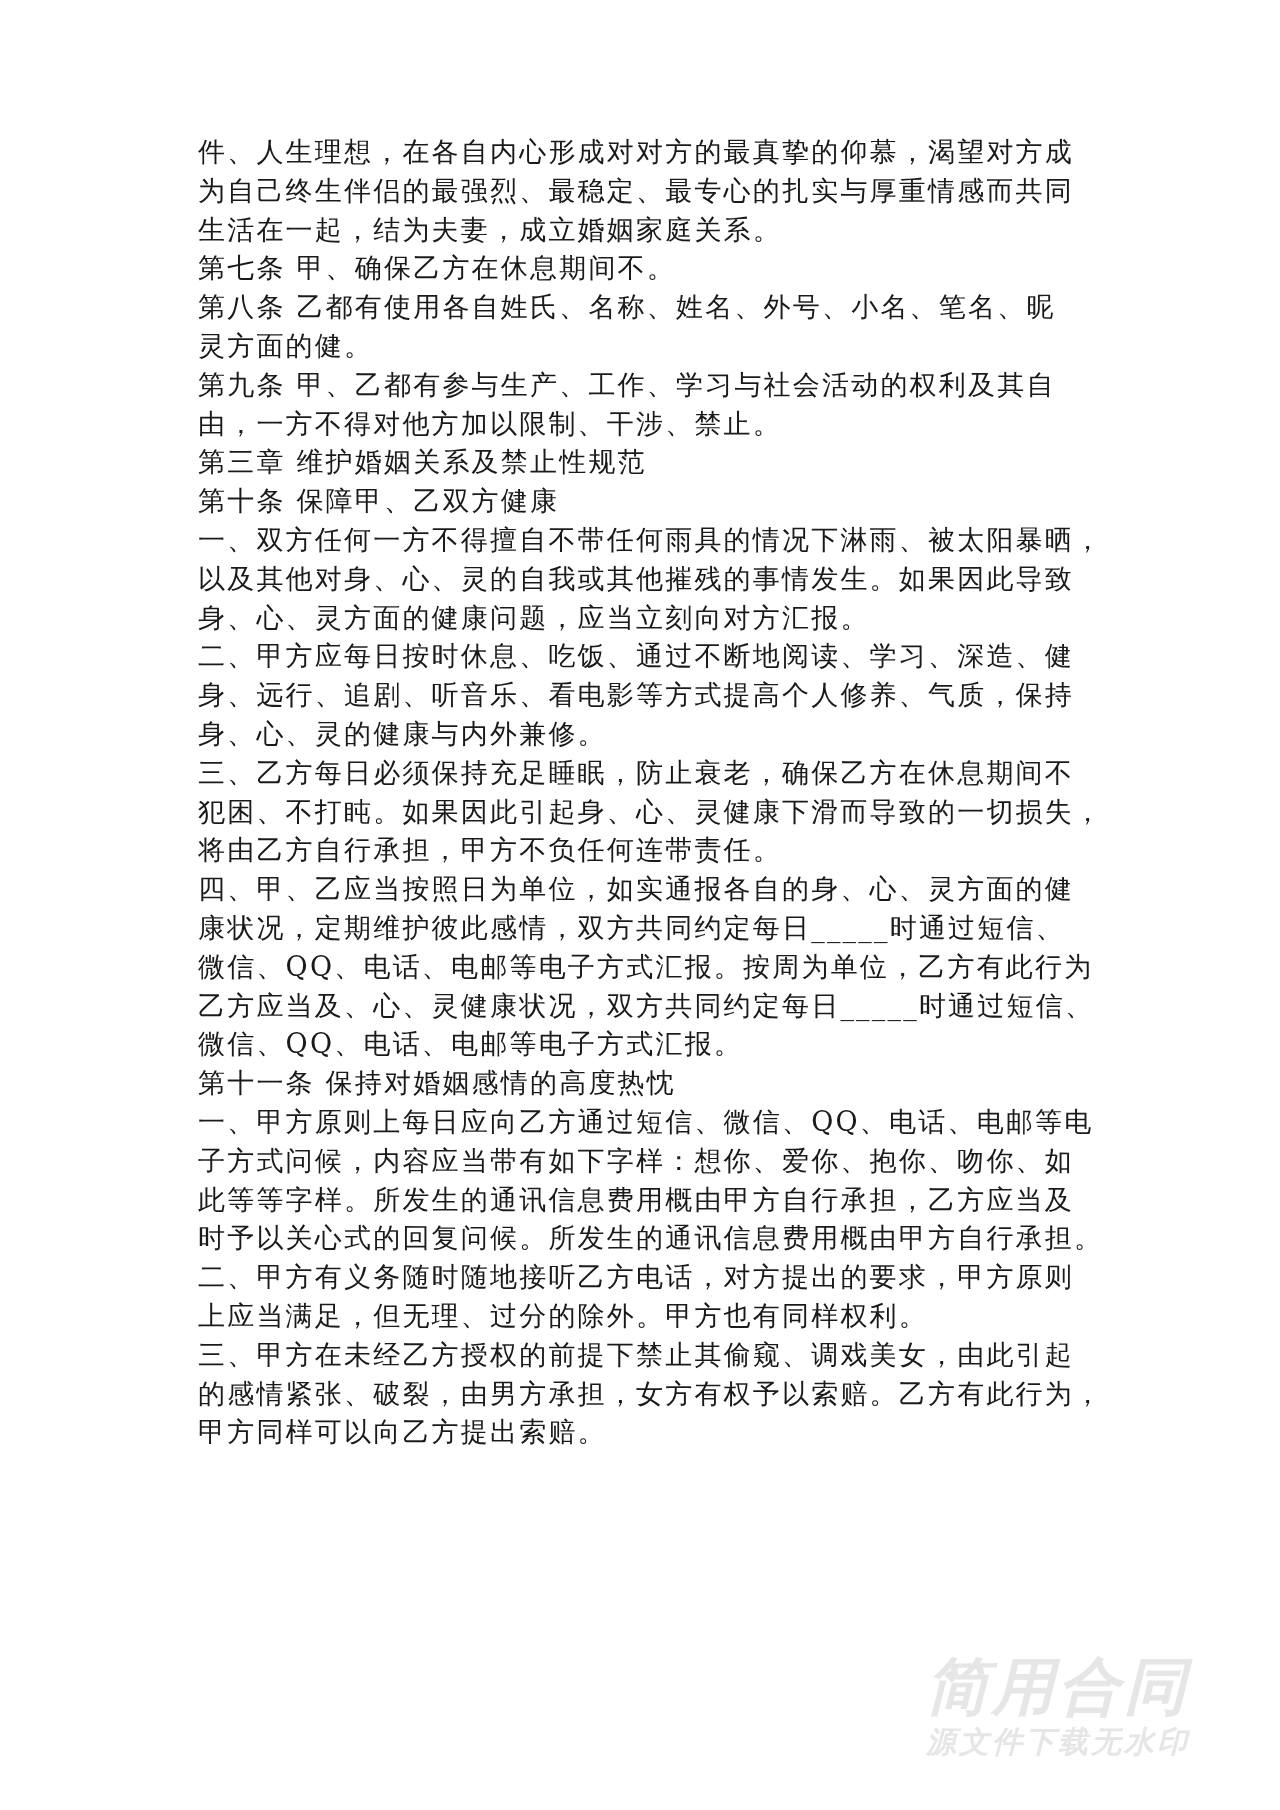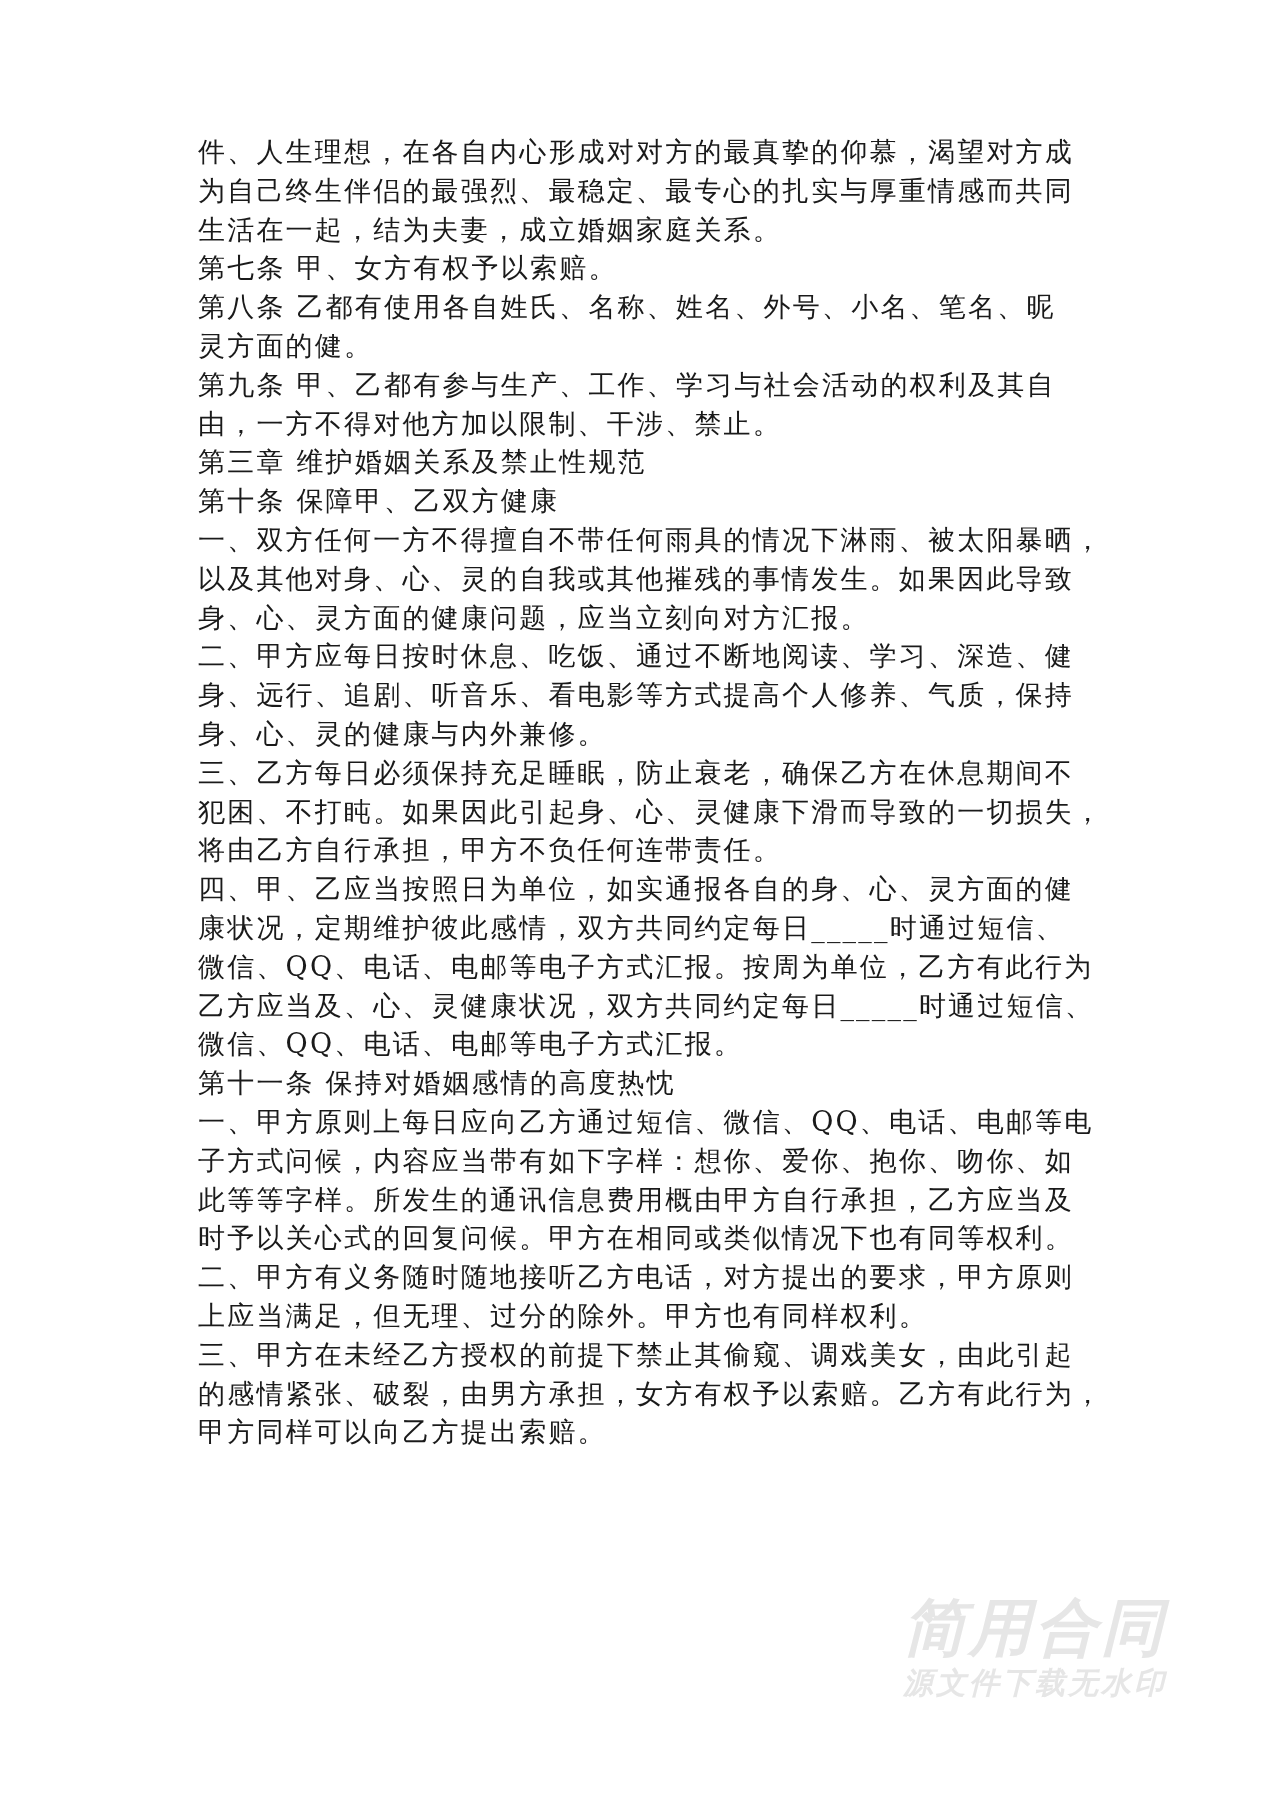--- a/index.html
+++ b/index.html
@@ -33,23 +33,23 @@
       letter-spacing: 2.2px;
     }
     .line {
       display: block;
       white-space: nowrap;
       height: 38.8px;
     }
     .watermark {
       position: absolute;
       left: 880px;
-      top: 1593px;
+      top: 1652px;
       width: 310px;
-      text-align: center;
+      text-align: right;
       color: #e6e6e6;
       font-family: Liberation Serif, serif;
       font-style: italic;
       user-select: none;
     }
     .wm-title {
       display: block;
       font-size: 62px;
       font-weight: bold;
       letter-spacing: 4px;
@@ -64,21 +64,21 @@
     }
   </style>
 </head>
 <body>
 
 <div class="page">
   <div class="content">
     <span class="line">件、人生理想，在各自内心形成对对方的最真挚的仰慕，渴望对方成</span>
     <span class="line">为自己终生伴侣的最强烈、最稳定、最专心的扎实与厚重情感而共同</span>
     <span class="line">生活在一起，结为夫妻，成立婚姻家庭关系。</span>
-    <span class="line">第七条 甲、女方有权予以索赔。</span>
+    <span class="line">第七条 甲、确保乙方在休息期间不。</span>
     <span class="line">第八条 乙都有使用各自姓氏、名称、姓名、外号、小名、笔名、昵</span>
     <span class="line">灵方面的健。</span>
     <span class="line">第九条 甲、乙都有参与生产、工作、学习与社会活动的权利及其自</span>
     <span class="line">由，一方不得对他方加以限制、干涉、禁止。</span>
     <span class="line">第三章 维护婚姻关系及禁止性规范</span>
     <span class="line">第十条 保障甲、乙双方健康</span>
     <span class="line">一、双方任何一方不得擅自不带任何雨具的情况下淋雨、被太阳暴晒，</span>
     <span class="line">以及其他对身、心、灵的自我或其他摧残的事情发生。如果因此导致</span>
     <span class="line">身、心、灵方面的健康问题，应当立刻向对方汇报。</span>
     <span class="line">二、甲方应每日按时休息、吃饭、通过不断地阅读、学习、深造、健</span>
@@ -89,21 +89,21 @@
     <span class="line">将由乙方自行承担，甲方不负任何连带责任。</span>
     <span class="line">四、甲、乙应当按照日为单位，如实通报各自的身、心、灵方面的健</span>
     <span class="line">康状况，定期维护彼此感情，双方共同约定每日_____时通过短信、</span>
     <span class="line">微信、QQ、电话、电邮等电子方式汇报。按周为单位，乙方有此行为</span>
     <span class="line">乙方应当及、心、灵健康状况，双方共同约定每日_____时通过短信、</span>
     <span class="line">微信、QQ、电话、电邮等电子方式汇报。</span>
     <span class="line">第十一条 保持对婚姻感情的高度热忱</span>
     <span class="line">一、甲方原则上每日应向乙方通过短信、微信、QQ、电话、电邮等电</span>
     <span class="line">子方式问候，内容应当带有如下字样：想你、爱你、抱你、吻你、如</span>
     <span class="line">此等等字样。所发生的通讯信息费用概由甲方自行承担，乙方应当及</span>
-    <span class="line">时予以关心式的回复问候。甲方在相同或类似情况下也有同等权利。</span>
+    <span class="line">时予以关心式的回复问候。所发生的通讯信息费用概由甲方自行承担。</span>
     <span class="line">二、甲方有义务随时随地接听乙方电话，对方提出的要求，甲方原则</span>
     <span class="line">上应当满足，但无理、过分的除外。甲方也有同样权利。</span>
     <span class="line">三、甲方在未经乙方授权的前提下禁止其偷窥、调戏美女，由此引起</span>
     <span class="line">的感情紧张、破裂，由男方承担，女方有权予以索赔。乙方有此行为，</span>
     <span class="line">甲方同样可以向乙方提出索赔。</span>
   </div>
 
   <div class="watermark">
     <span class="wm-title">简用合同</span>
     <span class="wm-sub">源文件下载无水印</span>

